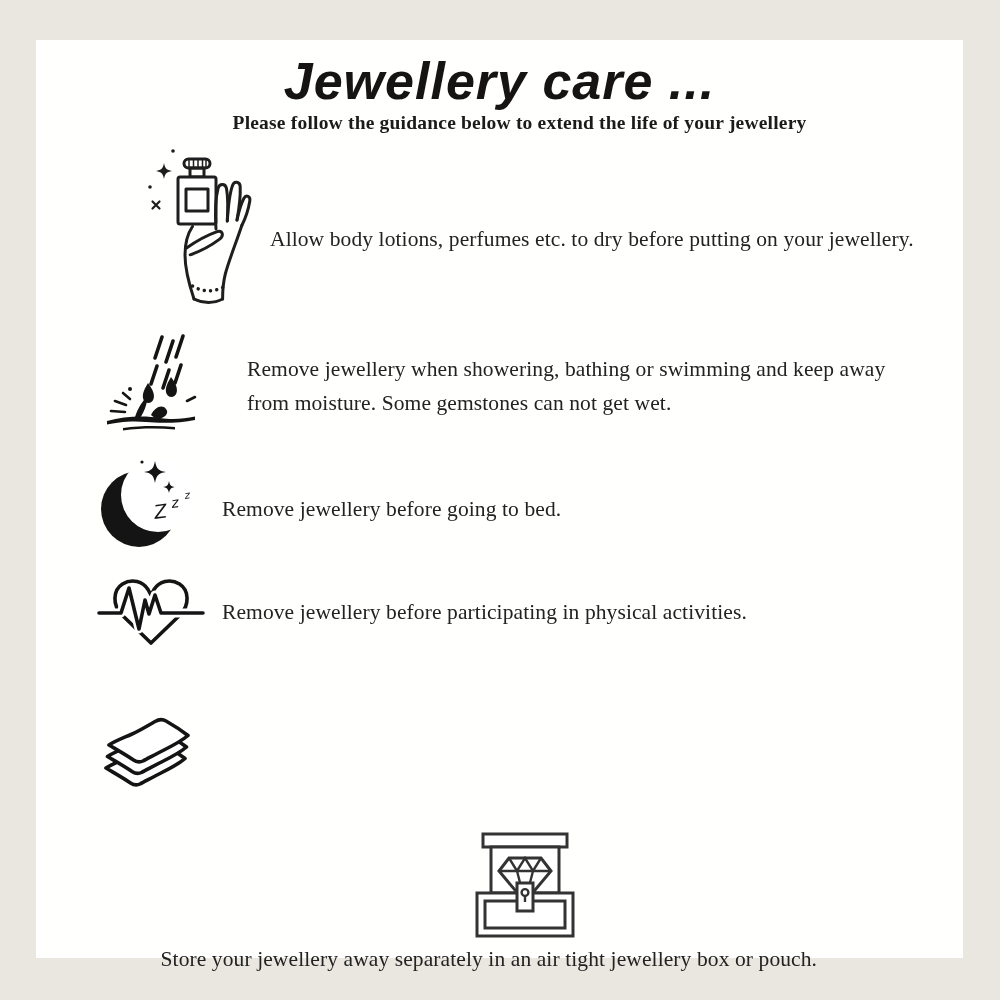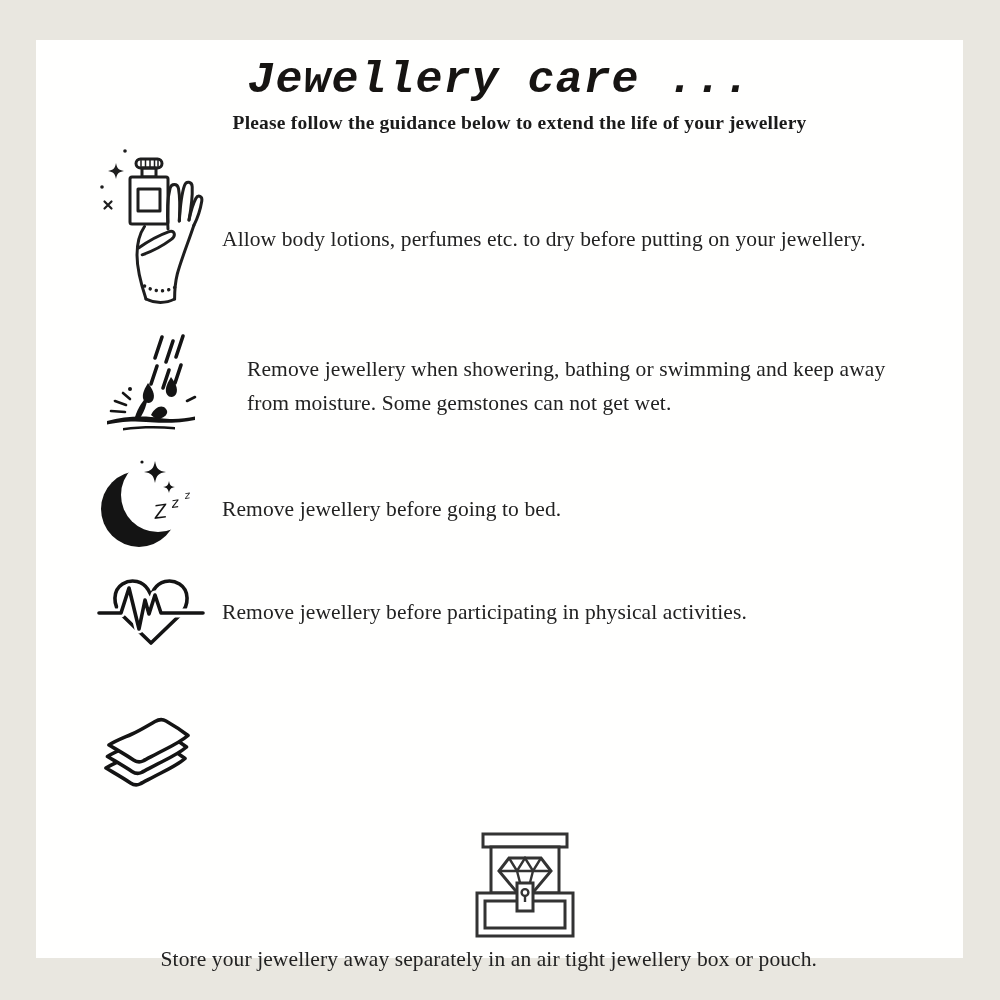--- a/index.html
+++ b/index.html
@@ -18,24 +18,24 @@
     overflow:hidden;
   }
   .card{
     position:absolute;
     left:36px; top:40px;
     width:927px; height:918px;
     background:var(--card);
   }
   .header{ text-align:center; margin-top:14px; }
   .title{
-    font-family:Liberation Mono, monospace;
+    font-family:Liberation Sans, sans-serif;
     font-style:italic;
     font-weight:700;
-    font-size:45px;
+    font-size:52px;
     line-height:54px;
     letter-spacing:1px;
     color:#161412;
   }
   .subtitle{
     font-size:19.5px;
     font-weight:600;
     line-height:26px;
     margin-top:2px;
     letter-spacing:0.2px;
@@ -47,21 +47,21 @@
   .icon-cell{
     width:130px; margin-left:50px; flex:none;
     display:flex; justify-content:center; align-items:center;
   }
   .text-cell{
     width:690px; padding-left:6px;
     font-size:21.5px; line-height:34px;
     letter-spacing:0.1px;
     color:#222222;
   }
-  .r1{height:180px;} .r1 .text-cell{margin-top:26px;}
+  .r1{height:180px;margin-left:48px;} .r1 .text-cell{margin-top:26px;}
   .r2{height:134px;gap:25px;} .r2 .text-cell{margin-top:6px;}
   .r3{height:112px;} .r3 .text-cell{margin-top:6px;}
   .r4{height:100px;} .r4 .text-cell{margin-top:0;}
   .r5{height:106px; margin-top:34px;}
   .r6{height:118px; margin-top:26px;flex-direction:column;}
   svg{display:block;}
 </style>
 </head>
 <body>
 

